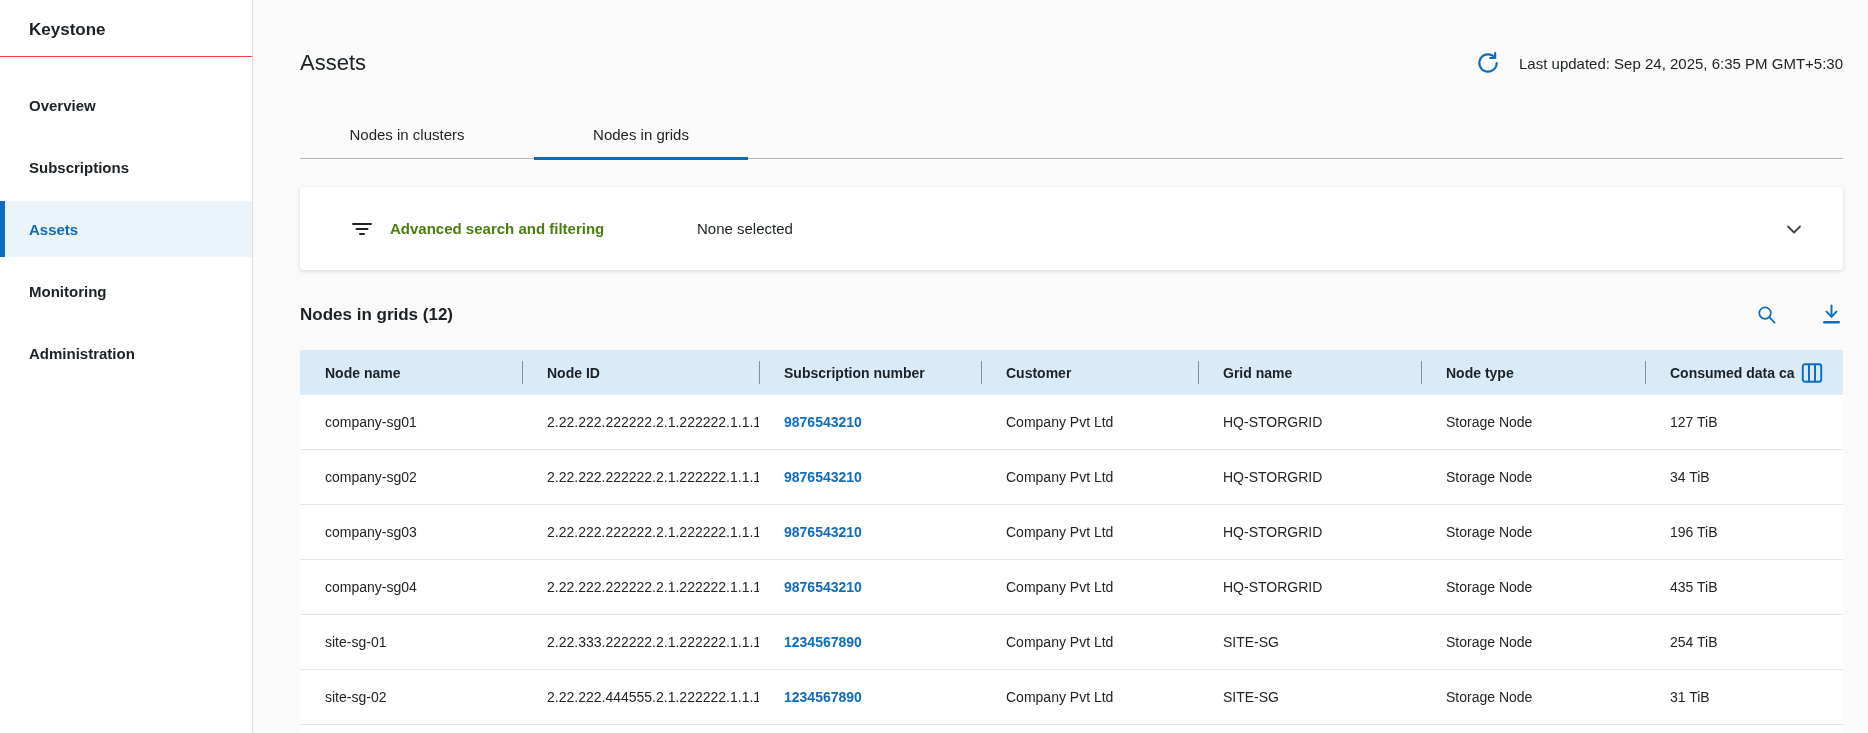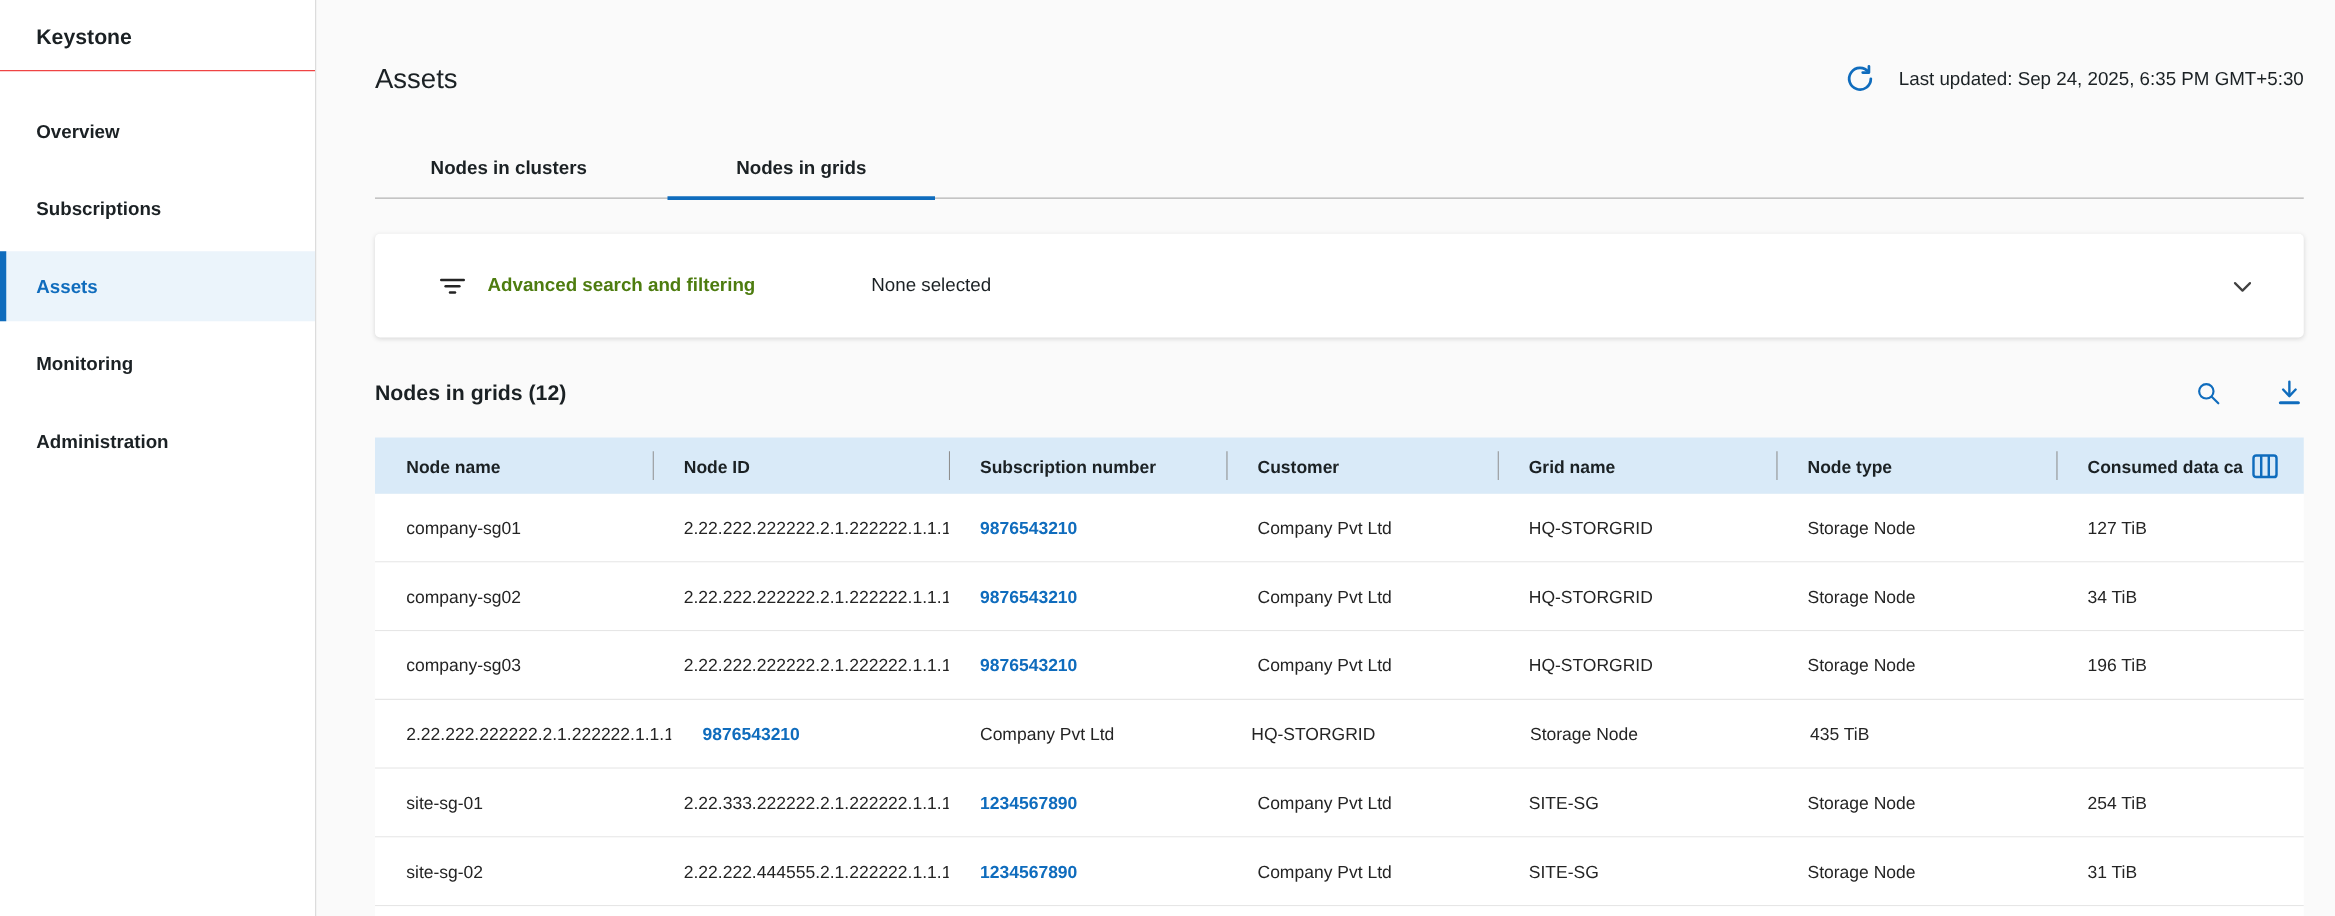--- a/index.html
+++ b/index.html
@@ -24,21 +24,21 @@
 
   .header-row { height:50px; margin-top:38px; display:flex; align-items:center;
                 justify-content:space-between; }
   .page-title { font-size:22px; font-weight:400; color:#1b2124; }
   .updated-group { display:flex; align-items:center; gap:18px; }
   .refresh-btn { width:26px; height:26px; display:flex; align-items:center; cursor:pointer; }
   .last-updated { font-size:15px; color:#1b2124; }
 
   .tabs { margin-top:38px; display:flex; gap:20px; border-bottom:1px solid #b3b3b3; }
   .tab { position:relative; width:214px; height:32px; text-align:center; font-size:15px;
-         font-weight:700; color:#1b2124; cursor:pointer; }
+         font-weight:400; color:#1b2124; cursor:pointer; }
   .tab.active::after { content:""; position:absolute; left:0; right:0; bottom:-2px;
                        height:3px; background:#0f6cbd; }
 
   .filter-panel { margin-top:28px; height:83px; background:#ffffff; border-radius:4px;
                   box-shadow:0 1px 4px rgba(0,0,0,0.14); display:flex; align-items:center;
                   padding-left:50px; cursor:pointer; }
   .filter-icon { width:24px; height:24px; }
   .filter-label { margin-left:16px; width:307px; font-size:15px; font-weight:700; color:#4d7c0f; }
   .filter-value { font-size:15px; color:#1b2124; }
   .filter-chevron { margin-left:auto; margin-right:37px; width:24px; height:24px; }
@@ -197,20 +197,21 @@
             <div class="td c1">2.22.222.222222.2.1.222222.1.1.1.3</div>
             <div class="td c2">
               <span class="link">9876543210</span>
             </div>
             <div class="td c3">Company Pvt Ltd</div>
             <div class="td c4">HQ-STORGRID</div>
             <div class="td c5">Storage Node</div>
             <div class="td c6">196 TiB</div>
           </div>
           <div class="tr">
+            <div class="td c0">company-sg04</div>
             <div class="td c1">2.22.222.222222.2.1.222222.1.1.1.4</div>
             <div class="td c2">
               <span class="link">9876543210</span>
             </div>
             <div class="td c3">Company Pvt Ltd</div>
             <div class="td c4">HQ-STORGRID</div>
             <div class="td c5">Storage Node</div>
             <div class="td c6">435 TiB</div>
           </div>
           <div class="tr">

